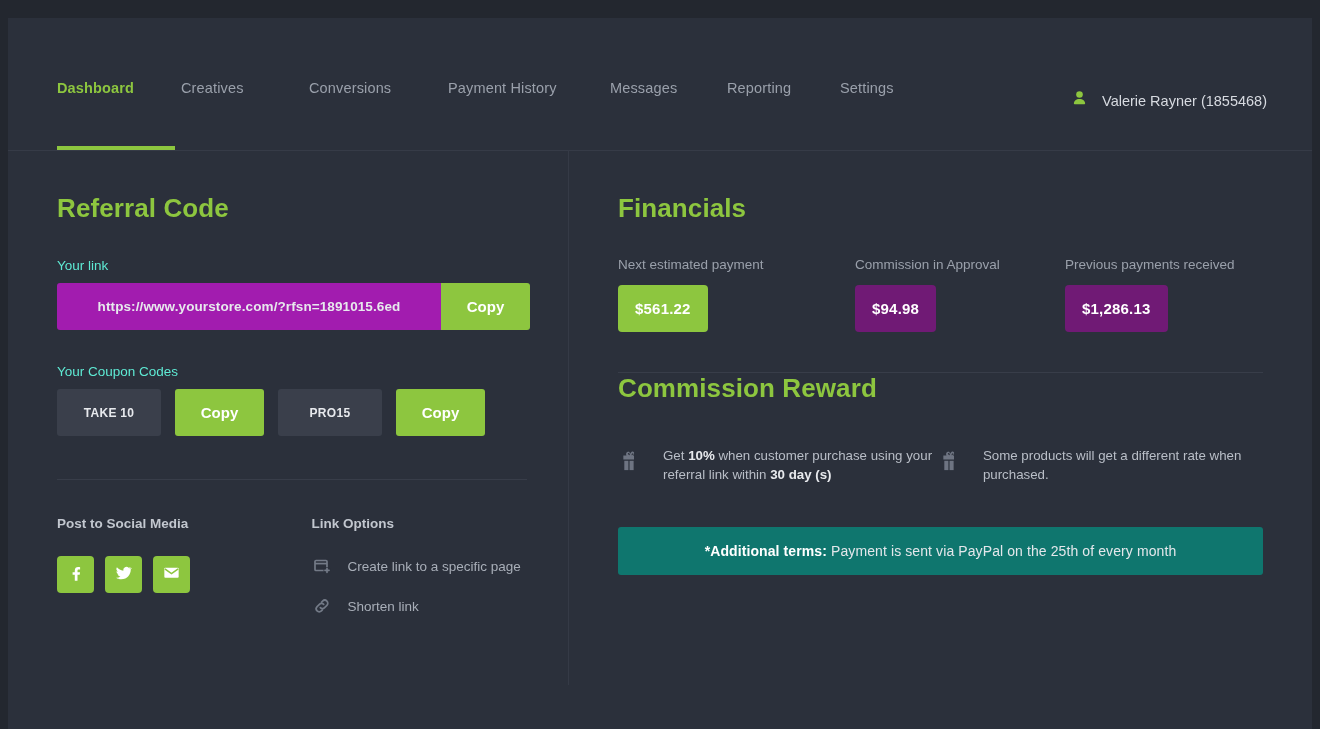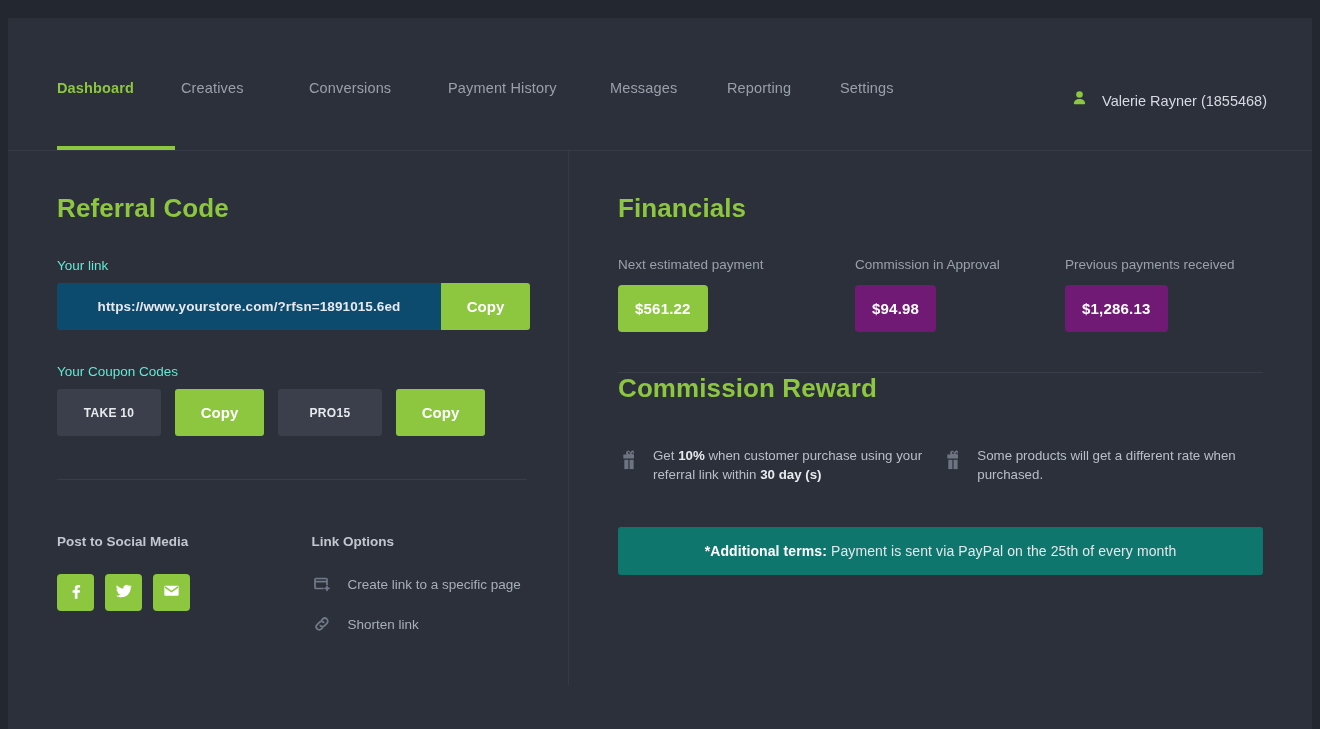--- a/index.html
+++ b/index.html
@@ -108,21 +108,21 @@
   }
   .link-row {
     display: flex;
     width: 473px;
     height: 47px;
     border-radius: 3px;
     overflow: hidden;
   }
   .link-box {
     flex: 1;
-    background: #0c4a6e;
+    background: #a21caf;
     display: flex;
     align-items: center;
     justify-content: center;
     font-size: 13.5px;
     font-weight: bold;
     color: #e7e9ed;
     letter-spacing: .1px;
   }
   .btn-copy {
     background: #8dc63f;
@@ -165,21 +165,21 @@
 
   .hr {
     width: 470px;
     height: 1px;
     background: #383d49;
     margin-top: 43px;
   }
 
   .bottom-cols {
     display: flex;
-    margin-top: 54px;
+    margin-top: 36px;
     gap: 42px;
   }
   .bcol-social { width: 226px; }
   .bcol-links { width: 240px; }
   .bcol-title {
     font-size: 13.5px;
     font-weight: bold;
     color: #c2c7cf;
     margin-bottom: 25px;
   }
@@ -236,22 +236,22 @@
     background: #383d49;
     margin-top: 40px;
   }
   .reward-title { margin-top: 38px; }
   .reward-row {
     display: flex;
     margin-top: 40px;
   }
   .reward-item {
     display: flex;
-    gap: 2px;
-    align-items: center;
+    gap: 12px;
+    align-items: flex-end;
   }
   .reward-item.first { width: 367px; }
   .reward-text {
     font-size: 13.3px;
     line-height: 19px;
     color: #b9bec7;
     padding-top: 2px;
   }
   .reward-text b { color: #e8eaee; font-weight: bold; }
 

